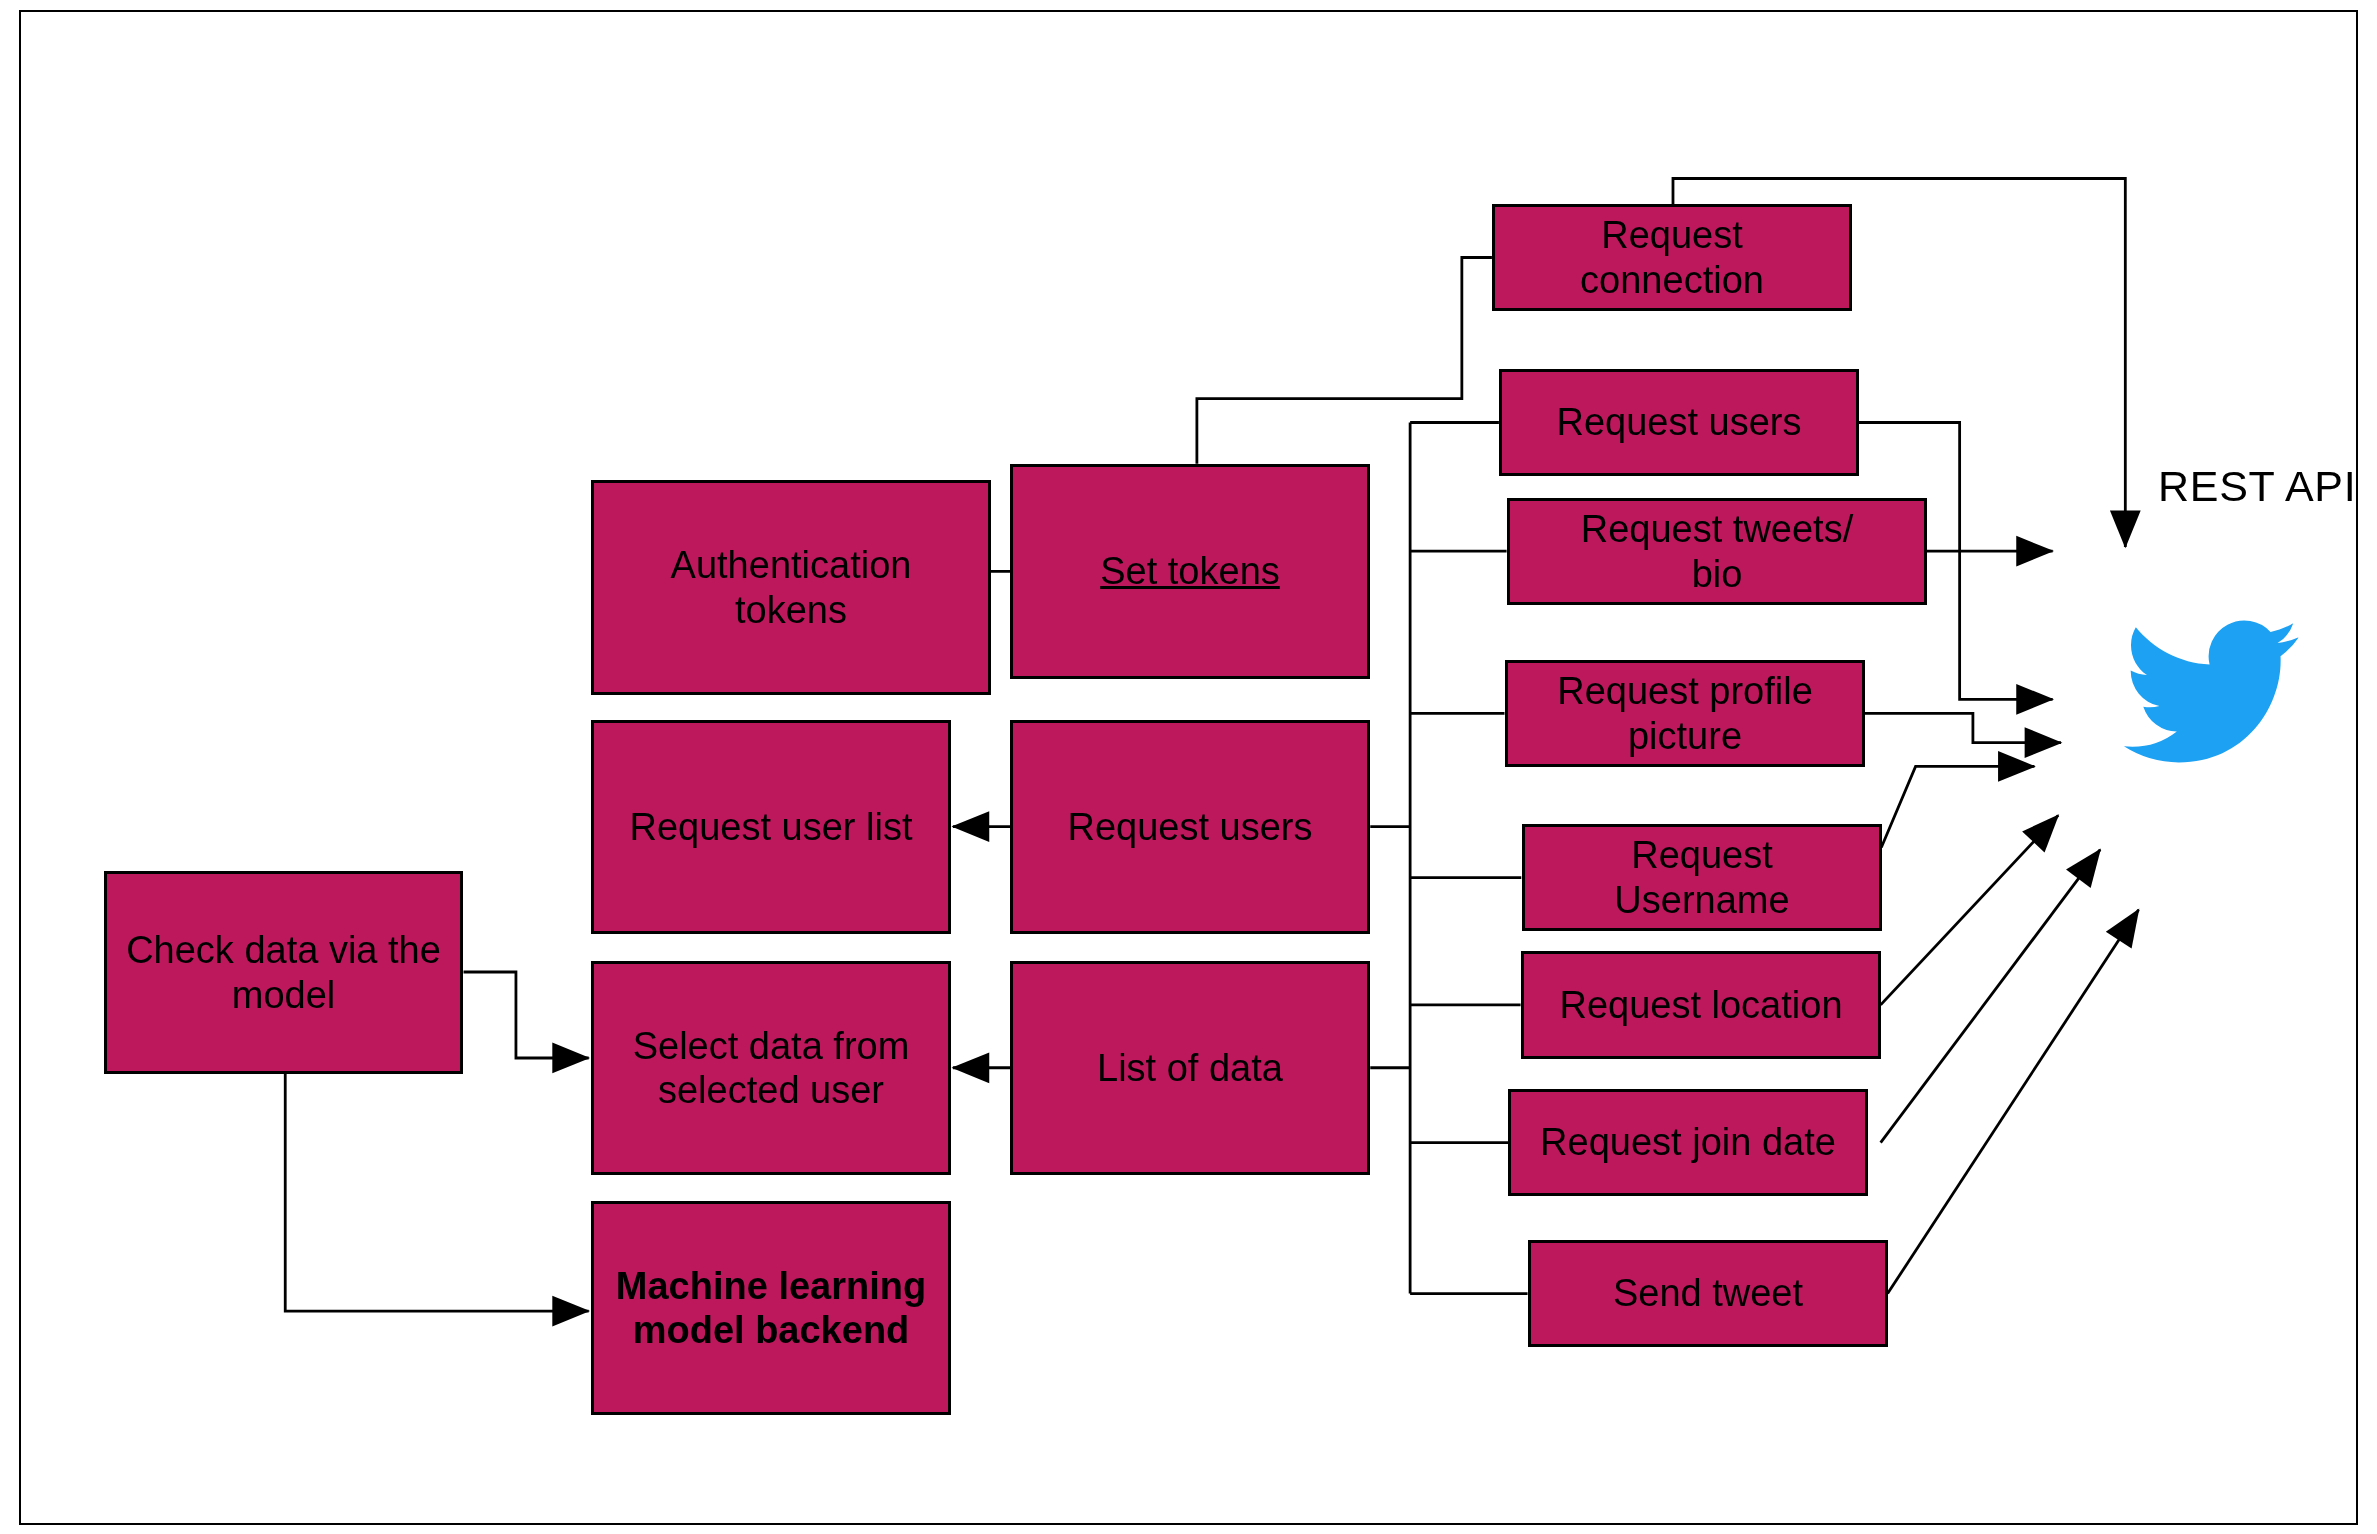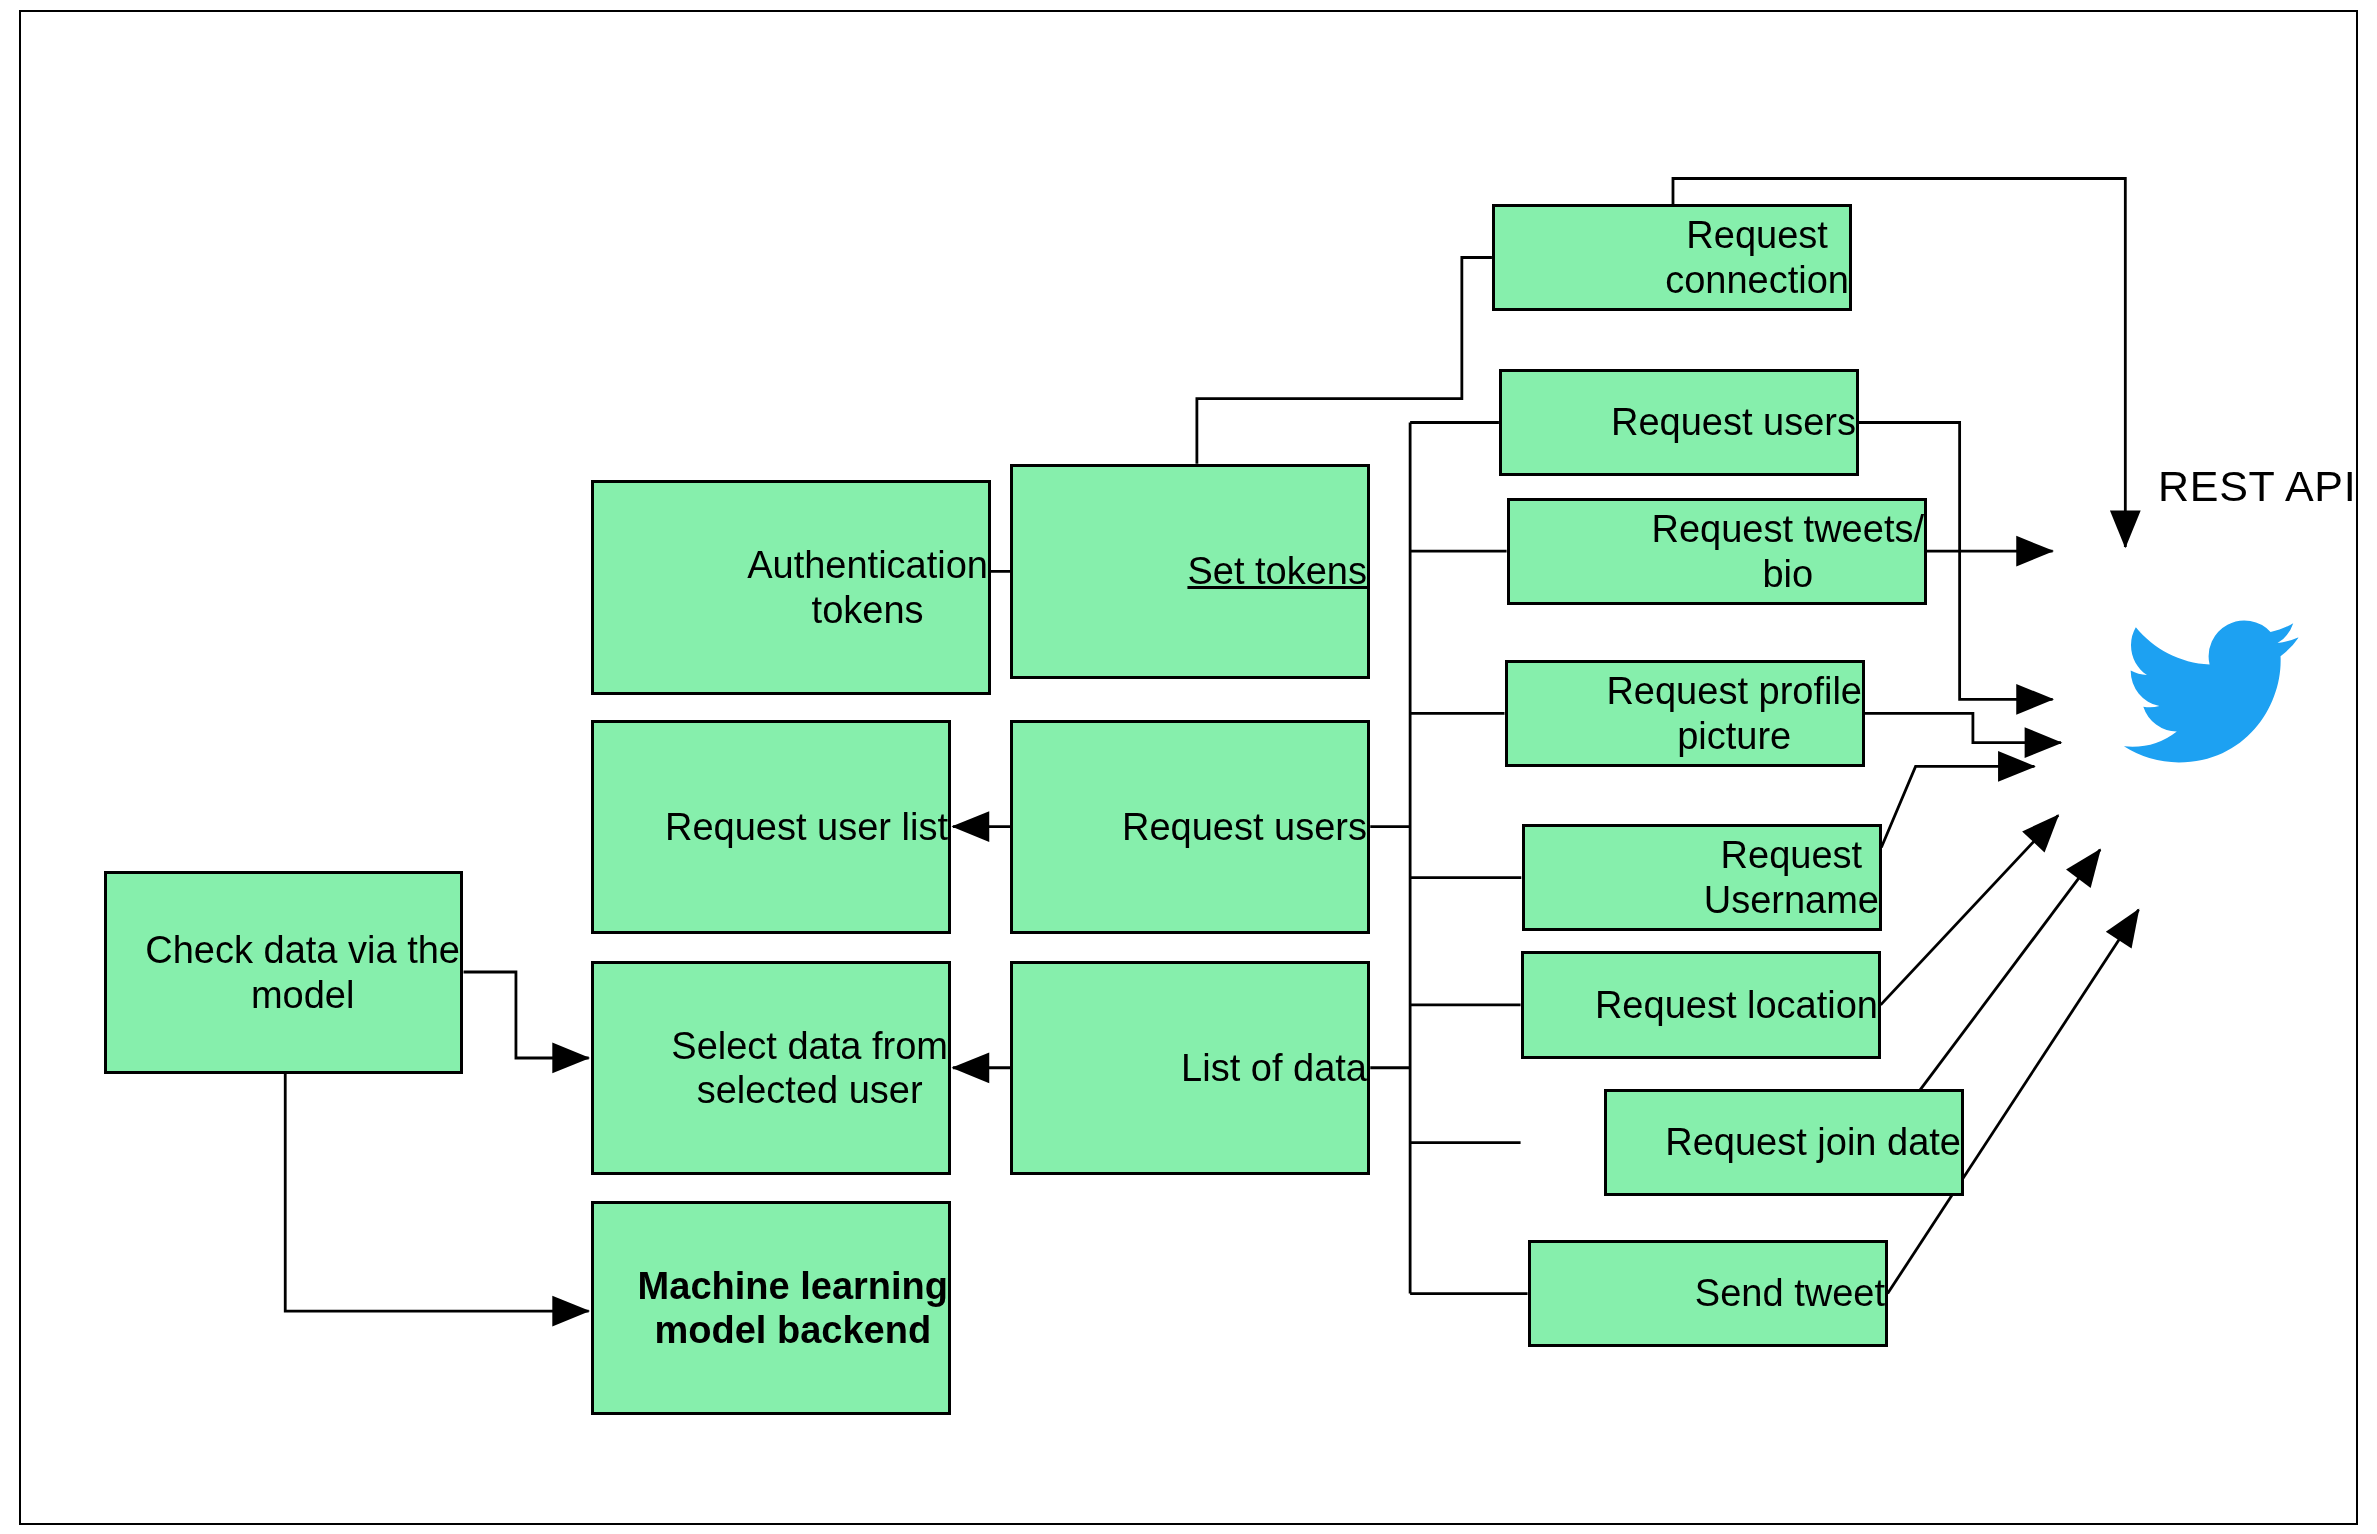--- a/index.html
+++ b/index.html
@@ -7,22 +7,22 @@
     position:relative;width:2377px;height:1535px;background:#ffffff;
     font-family:"Liberation Sans","DejaVu Sans",sans-serif;color:#000;
     overflow:hidden;
   }
   .outer-border{
     position:absolute;left:19px;top:9.8px;width:2339px;height:1515px;
     border:2.8px solid #000;box-sizing:border-box;
   }
   .wires{position:absolute;left:0;top:0;width:2377px;height:1535px;}
   .box{
-    position:absolute;background:#86efac;border:3.5px solid #000;
-    box-sizing:border-box;display:flex;align-items:center;justify-content:flex-end;
+    position:absolute;background:#be185d;border:3.5px solid #000;
+    box-sizing:border-box;display:flex;align-items:center;justify-content:center;
     text-align:center;
   }
   .box .lbl{
     white-space:pre-line;font-size:38px;line-height:1.16;color:#000;
   }
   .rest-api{
     position:absolute;left:2158px;top:462px;font-size:43px;letter-spacing:0.7px;
     color:#000;white-space:nowrap;
   }
 </style>
@@ -125,21 +125,21 @@
     <span class="lbl">Request profile
 picture</span>
   </div>
   <div class="box" style="left:1522px;top:824px;width:360px;height:107px;">
     <span class="lbl">Request
 Username</span>
   </div>
   <div class="box" style="left:1521px;top:951px;width:360px;height:108px;">
     <span class="lbl">Request location</span>
   </div>
-  <div class="box" style="left:1604px;top:1089px;width:360px;height:107px;">
+  <div class="box" style="left:1508px;top:1089px;width:360px;height:107px;">
     <span class="lbl">Request join date</span>
   </div>
   <div class="box" style="left:1528px;top:1240px;width:360px;height:107px;">
     <span class="lbl">Send tweet</span>
   </div>
 
   <div class="rest-api">REST API</div>
 
 </div>
 

